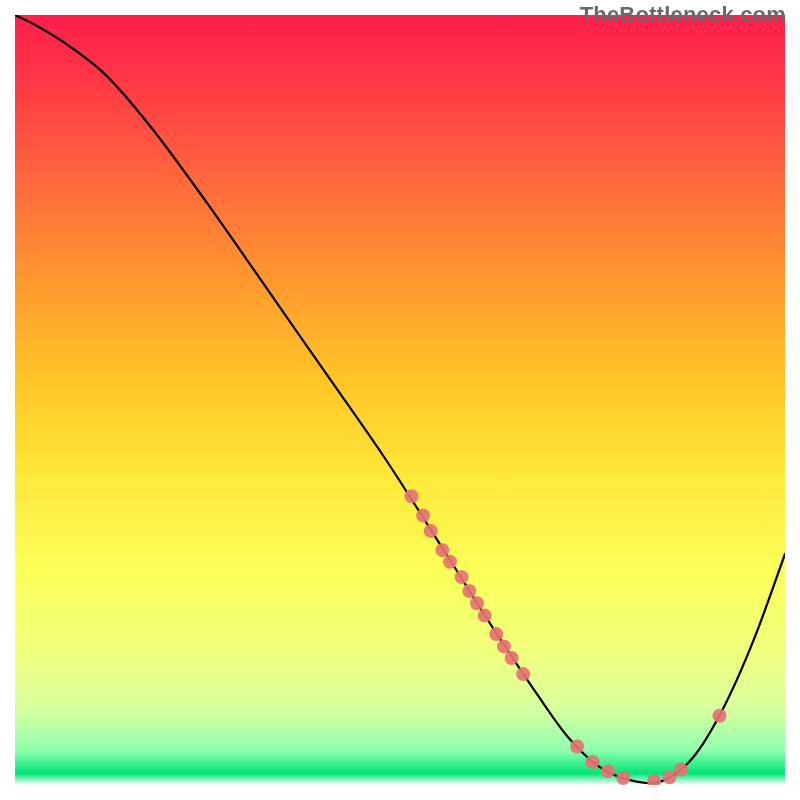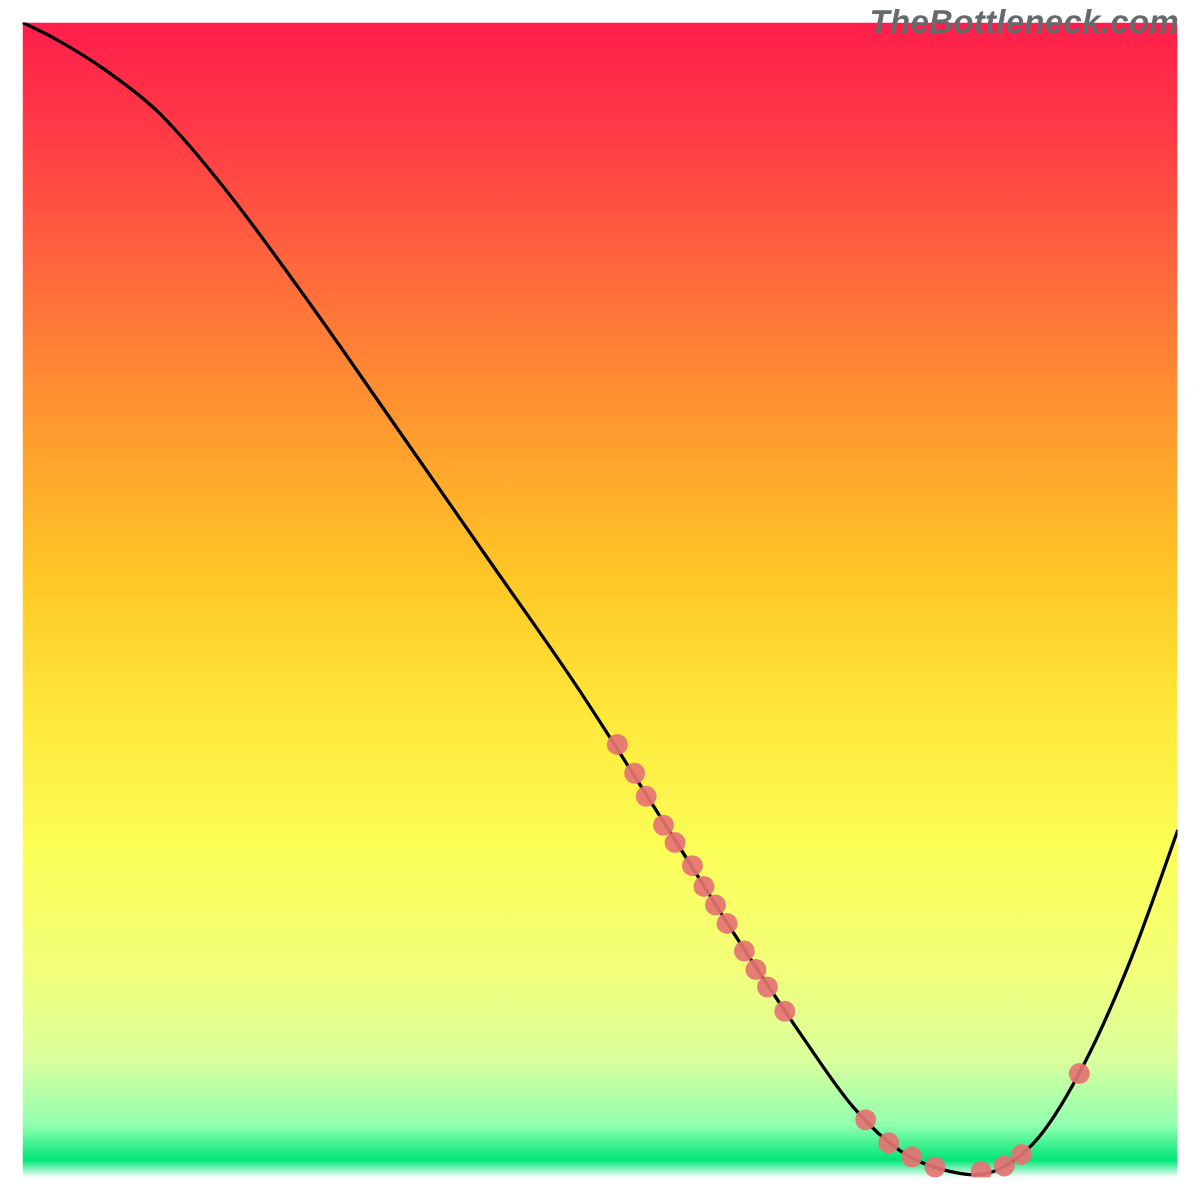--- a/index.html
+++ b/index.html
@@ -8,21 +8,20 @@
     width: 800px;
     height: 800px;
     overflow: hidden;
     font-family: Arial, Helvetica, sans-serif;
     background: #fff;
   }
   .stage {
     position: relative;
     width: 800px;
     height: 800px;
-    font-style: italic;
   }
   .plot {
     position: absolute;
     left: 15px;
     top: 15px;
     width: 770px;
     height: 770px;
   }
   .watermark {
     position: absolute;

